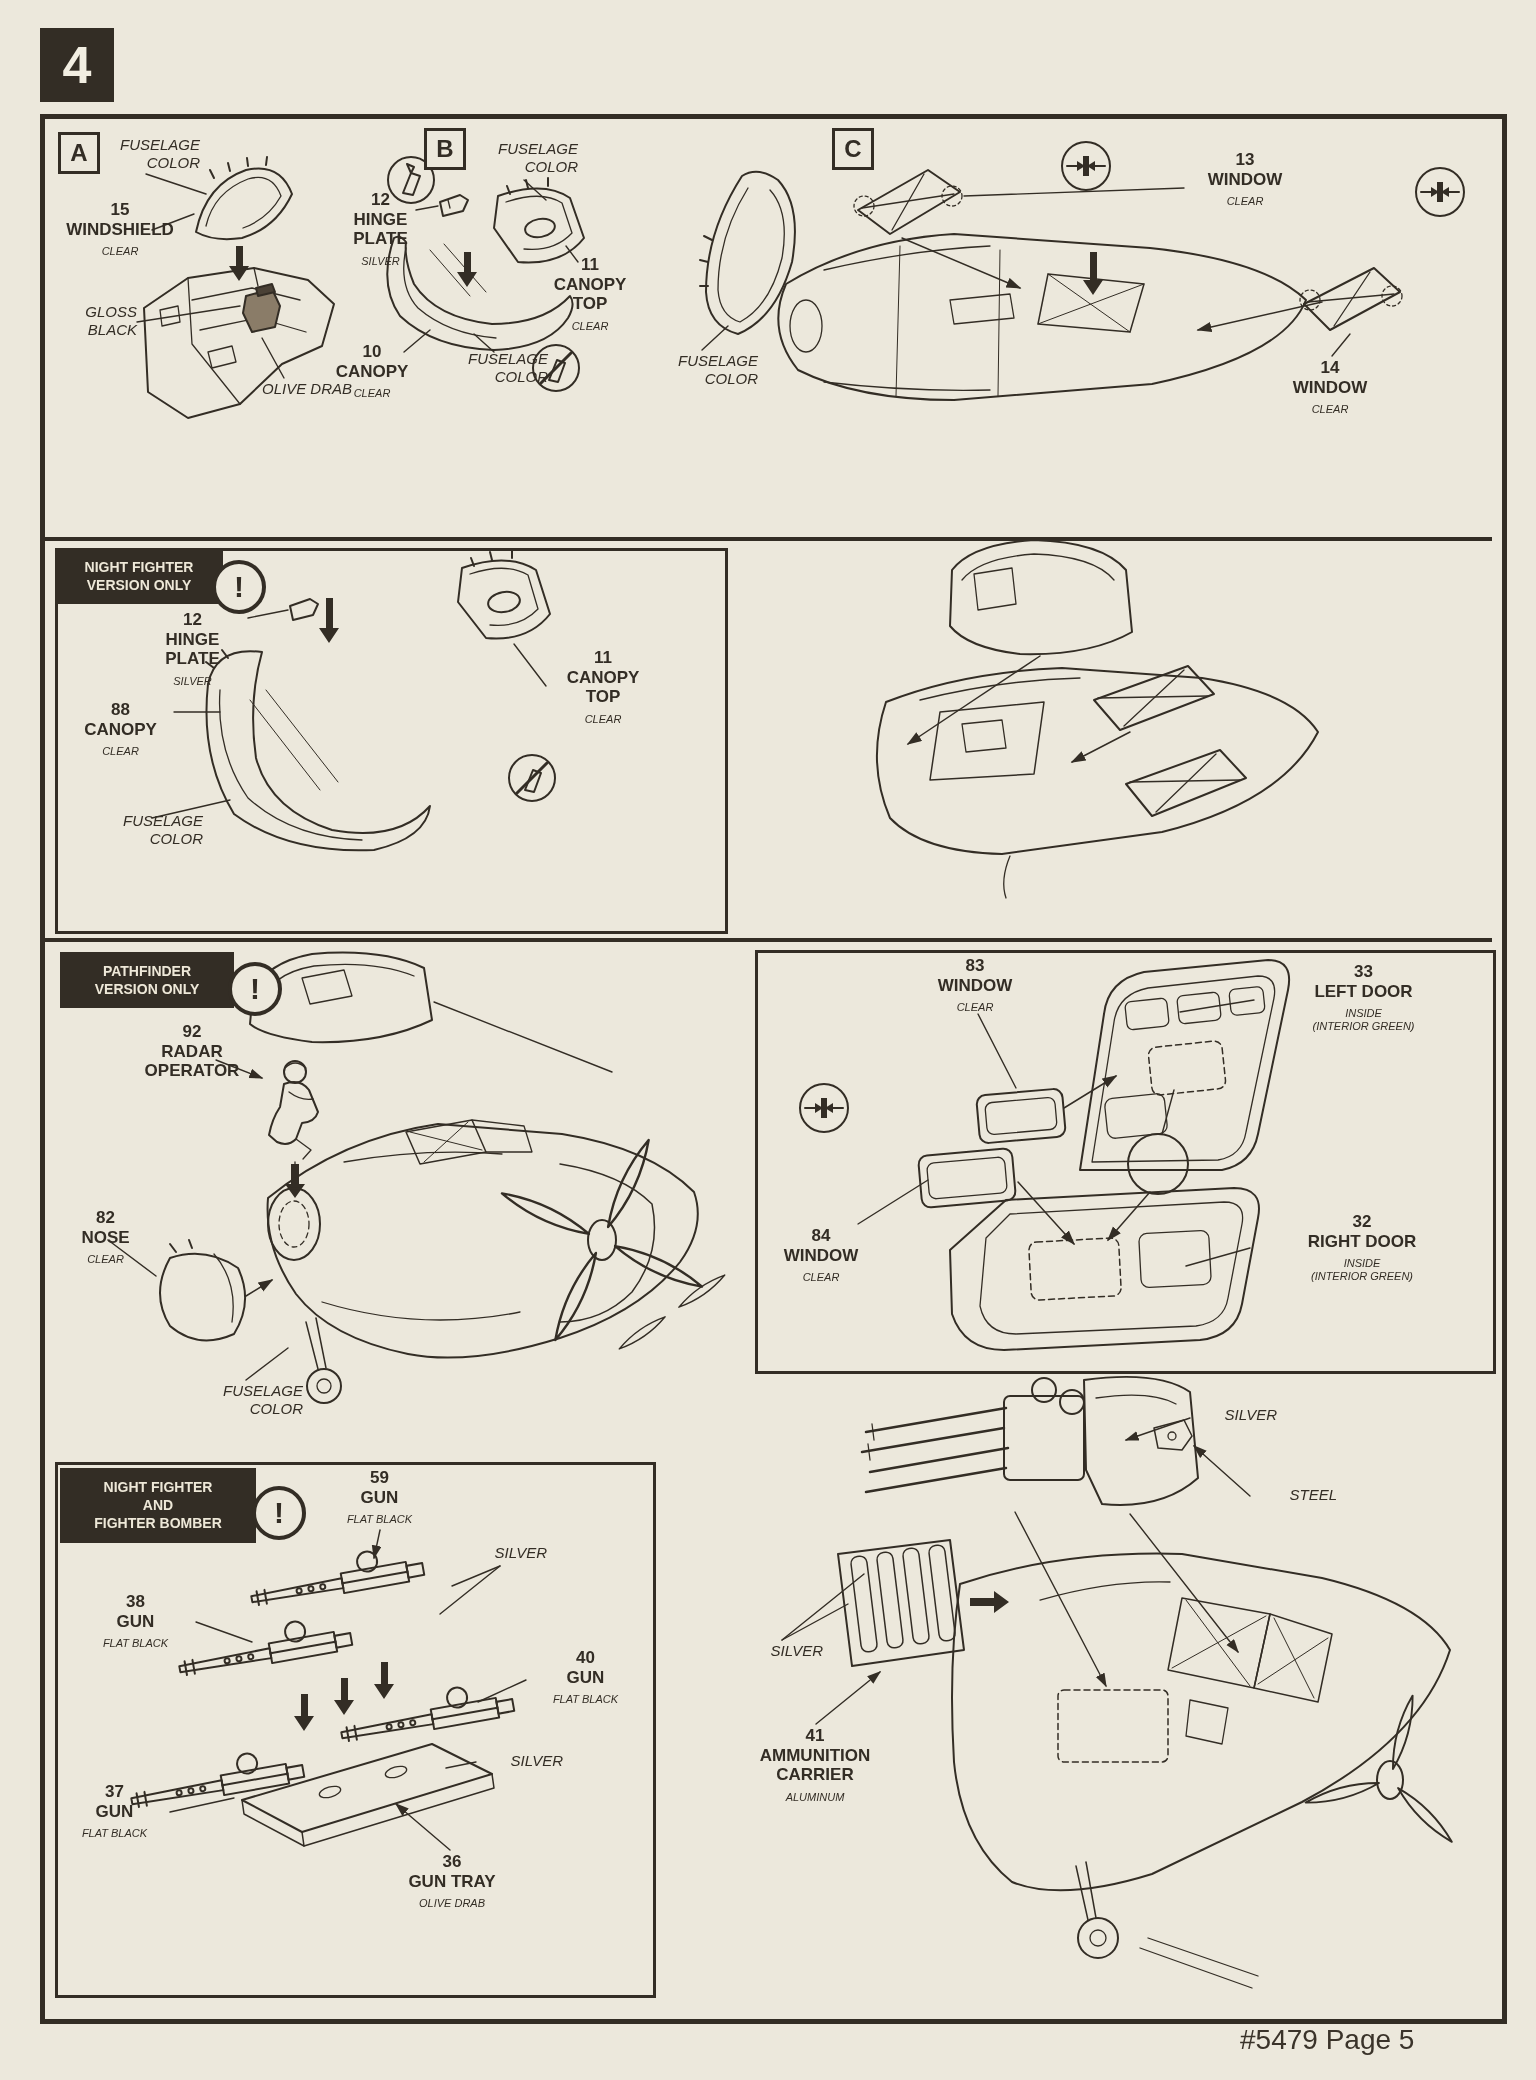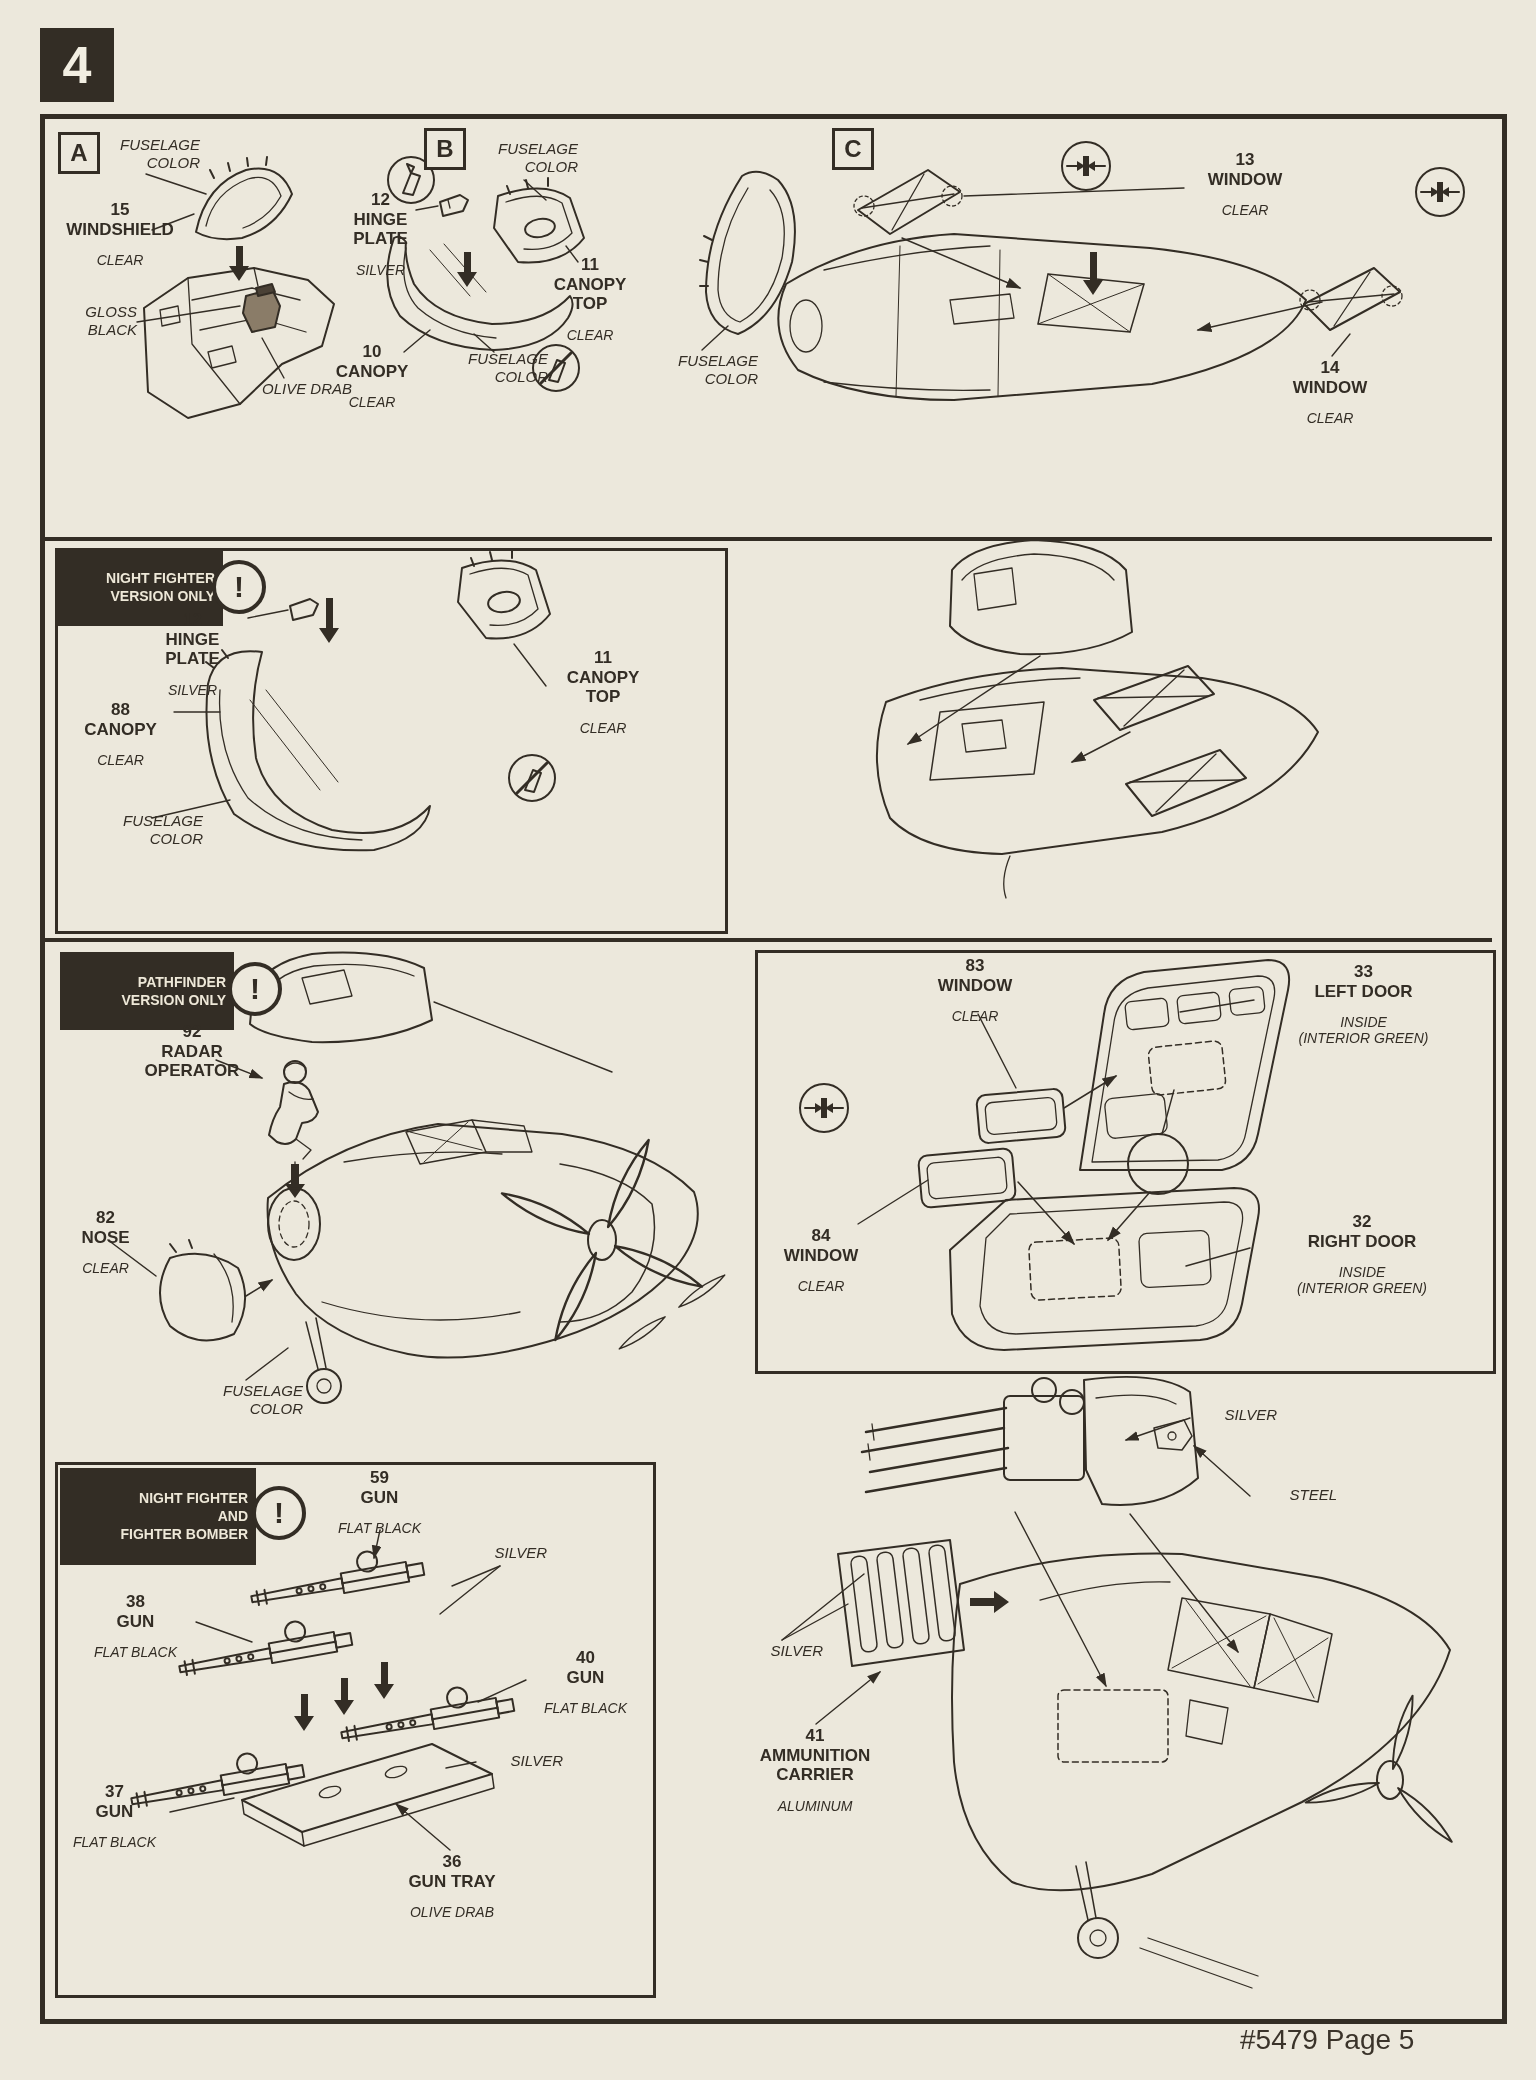--- a/index.html
+++ b/index.html
@@ -5,26 +5,26 @@
   html,body{margin:0;padding:0}
   body{width:1536px;height:2080px;background:#ece8dc;font-family:"Liberation Sans",sans-serif;color:#332d25;position:relative}
   .page{position:absolute;left:0;top:0;width:1536px;height:2080px;overflow:hidden}
   .abs{position:absolute}
   .step-box{left:40px;top:28px;width:74px;height:74px;background:#332d25;color:#f2eee2;display:flex;align-items:center;justify-content:center;font-size:52px;font-weight:bold}
   .title-bar{left:150px;top:28px;width:1347px;height:74px;background:#332d25;color:#f2eee2;display:flex;align-items:center;justify-content:center;font-size:54px;font-weight:bold;font-style:italic;letter-spacing:2px}
   .frame{left:40px;top:114px;width:1457px;height:1900px;border:5px solid #332d25}
   .hr{height:4px;background:#332d25}
   .box{border:3px solid #332d25}
   .letter{width:36px;height:36px;border:3px solid #332d25;background:#ece8dc;display:flex;align-items:center;justify-content:center;font-weight:bold;font-size:24px}
-  .tag{background:#332d25;color:#eee8d8;font-weight:bold;font-size:14px;line-height:1.3;text-align:right;padding:21px 8px;white-space:pre-line}
+  .tag{background:#332d25;color:#eee8d8;font-weight:bold;font-size:14px;line-height:1.3;text-align:center;padding:10px 8px;white-space:pre-line}
   .attn{width:46px;height:46px;border:4px solid #332d25;border-radius:50%;background:#ece8dc;display:flex;align-items:center;justify-content:center;font-size:30px;font-weight:bold}
   .part{text-align:center;line-height:1.15}
   .part .num{display:block;font-weight:bold;font-size:17px}
   .part .pname{display:block;font-weight:bold;font-size:17px;white-space:pre-line}
-  .part .finish{display:block;font-style:italic;font-size:14px;white-space:pre-line;margin-top:13px}
+  .part .finish{display:block;font-style:italic;font-size:11px;white-space:pre-line;margin-top:6px}
   .note{font-style:italic;font-size:15px;text-align:right;line-height:1.2;white-space:pre-line}
   .footer{font-size:28px;color:#3a332a;text-align:left}
   svg.art{position:absolute;left:0;top:0}
 </style>
 </head>
 <body>
 
 <div class="page">
 
   <svg class="art" width="1536" height="2080" viewBox="0 0 1536 2080">

